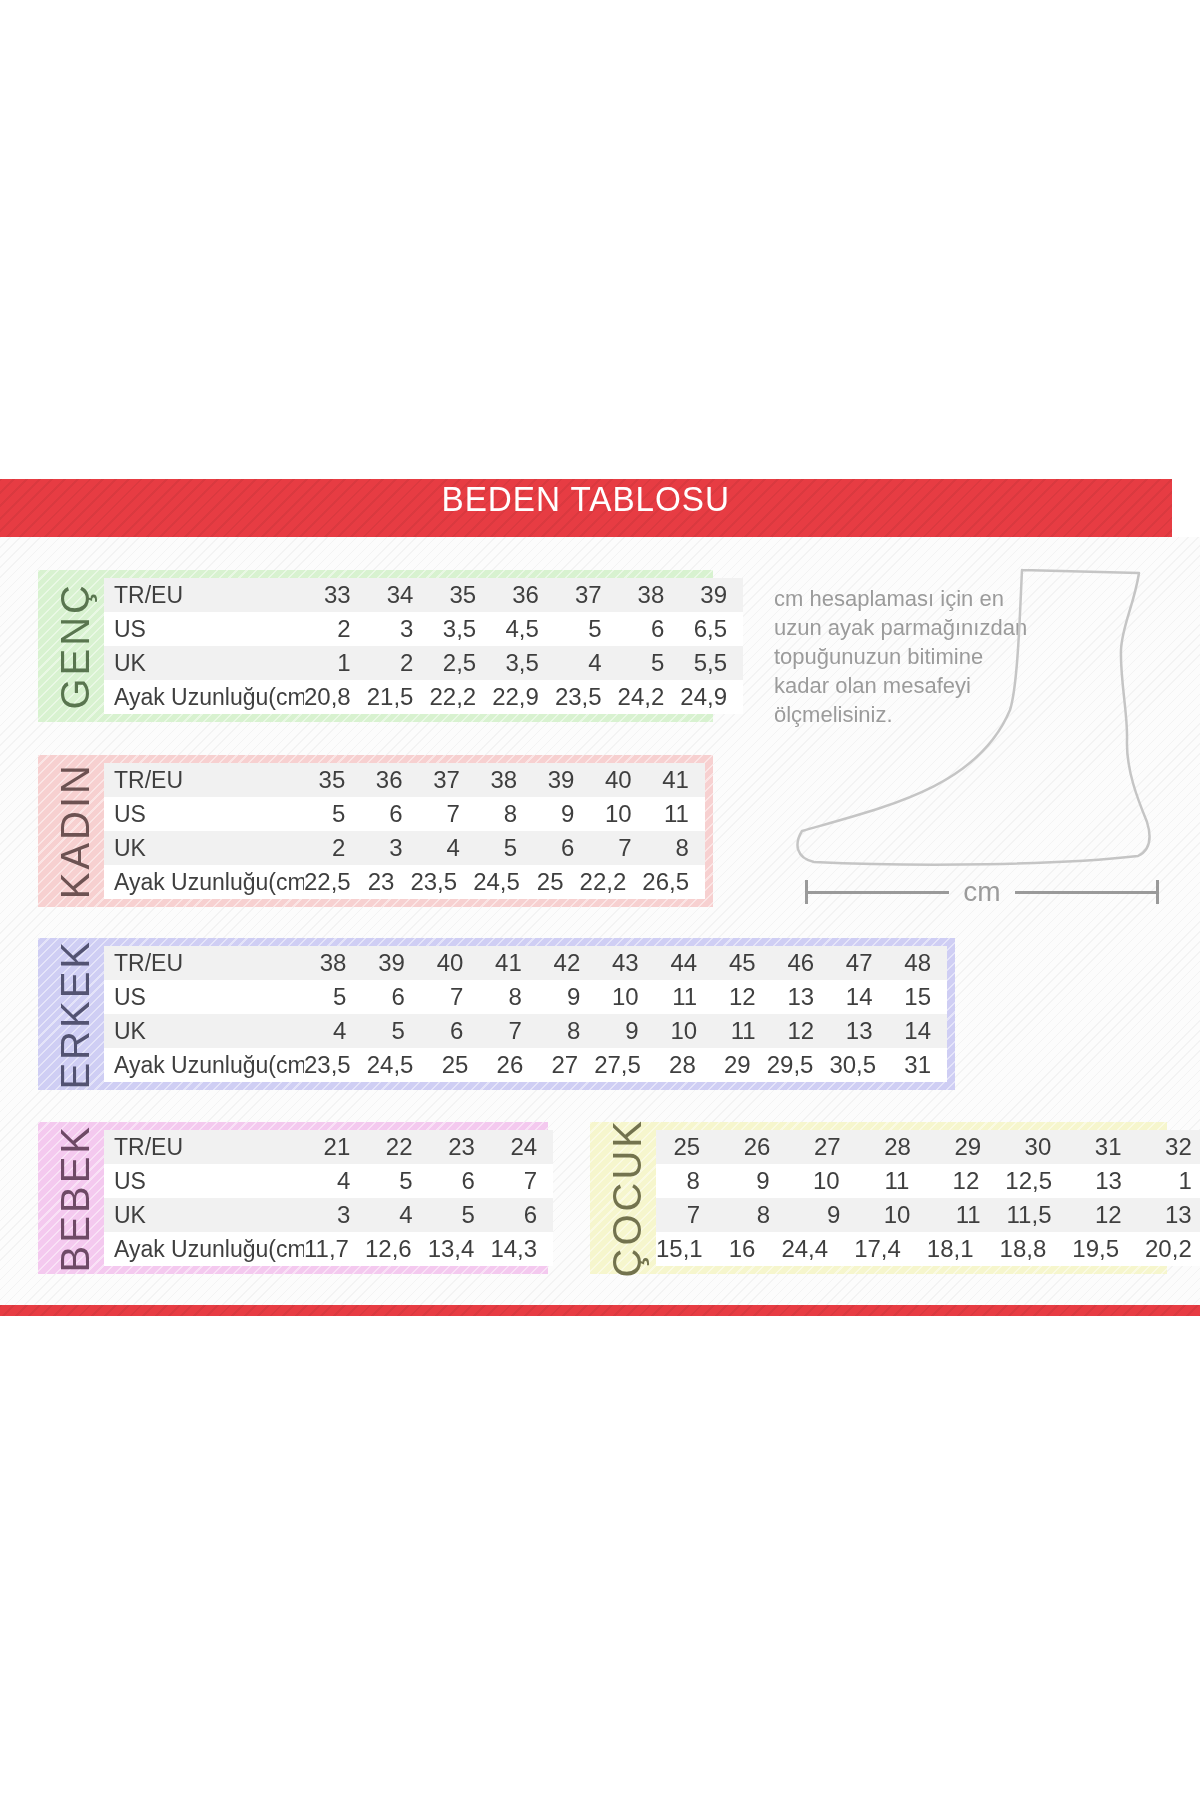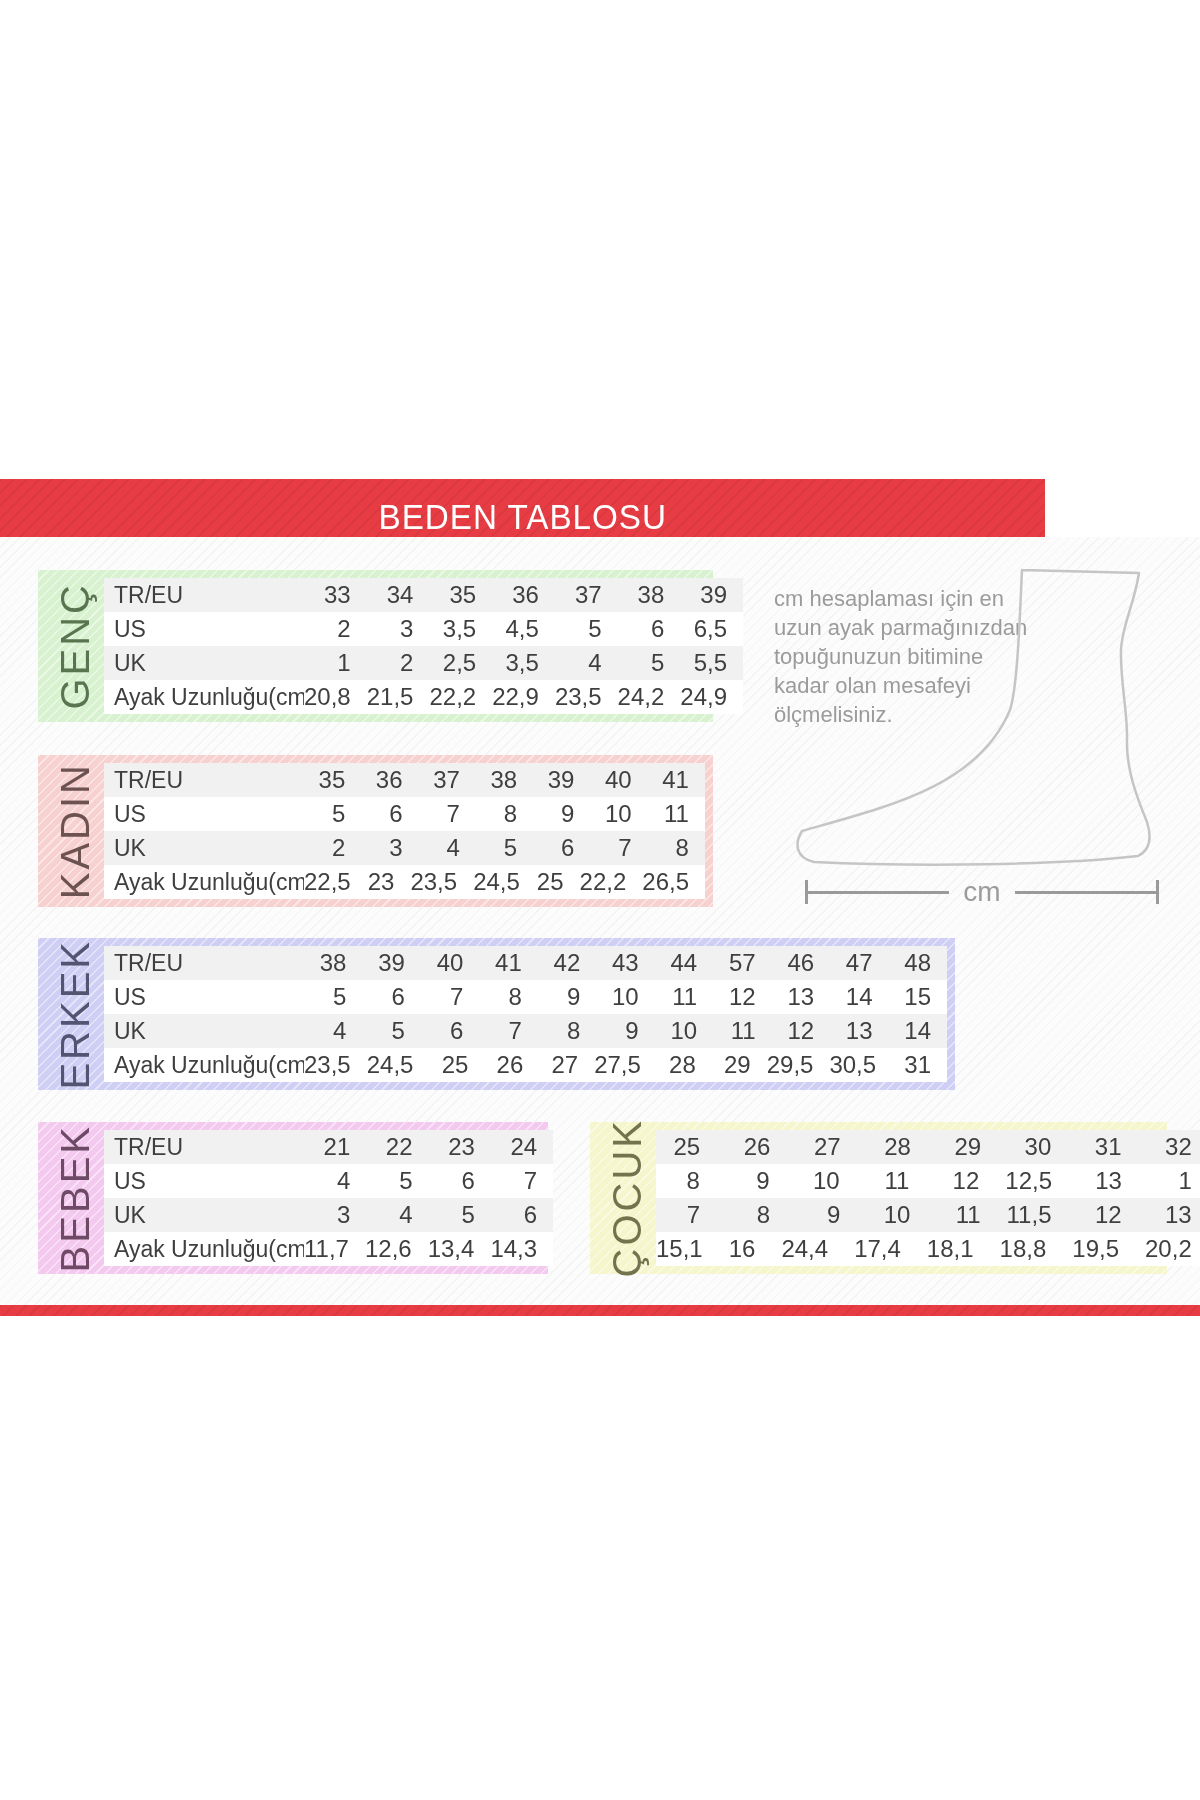--- a/index.html
+++ b/index.html
@@ -2,25 +2,25 @@
 <html><head>
 <meta charset="utf-8">
 <style>
   html,body{margin:0;padding:0;background:#ffffff;}
   #canvas{
     position:relative;width:1200px;height:1800px;background:#ffffff;overflow:hidden;
     font-family:"Liberation Sans", sans-serif;
   }
   
   #banner{
-    position:absolute;left:0;top:479px;width:1045px;height:58px;
+    position:absolute;left:0;top:479px;width:1172px;height:58px;
     background:
       repeating-linear-gradient(135deg, rgba(0,0,0,0.055) 0 2px, transparent 2px 9px),
       var(--banner-red,#e73c43);
-    display:flex;align-items:flex-end;justify-content:center;
+    display:flex;align-items:flex-start;justify-content:center;
   }
   #banner .title{
     color:#ffffff;font-size:35px;letter-spacing:1px;transform:scaleX(0.95);
     white-space:nowrap;
   }
   
   #content-bg{
     position:absolute;left:0;top:537px;width:1200px;height:768px;
     background:
       repeating-linear-gradient(135deg, rgba(0,0,0,0.035) 0 1px, transparent 1px 7px),
@@ -187,21 +187,21 @@
     <div class="grid">
         <div class="trow shaded">
           <div class="rlabel">TR/EU</div>
           <div class="cell">38</div>
           <div class="cell">39</div>
           <div class="cell">40</div>
           <div class="cell">41</div>
           <div class="cell">42</div>
           <div class="cell">43</div>
           <div class="cell">44</div>
-          <div class="cell">57</div>
+          <div class="cell">45</div>
           <div class="cell">46</div>
           <div class="cell">47</div>
           <div class="cell">48</div>
         </div>
         <div class="trow">
           <div class="rlabel">US</div>
           <div class="cell">5</div>
           <div class="cell">6</div>
           <div class="cell">7</div>
           <div class="cell">8</div>

